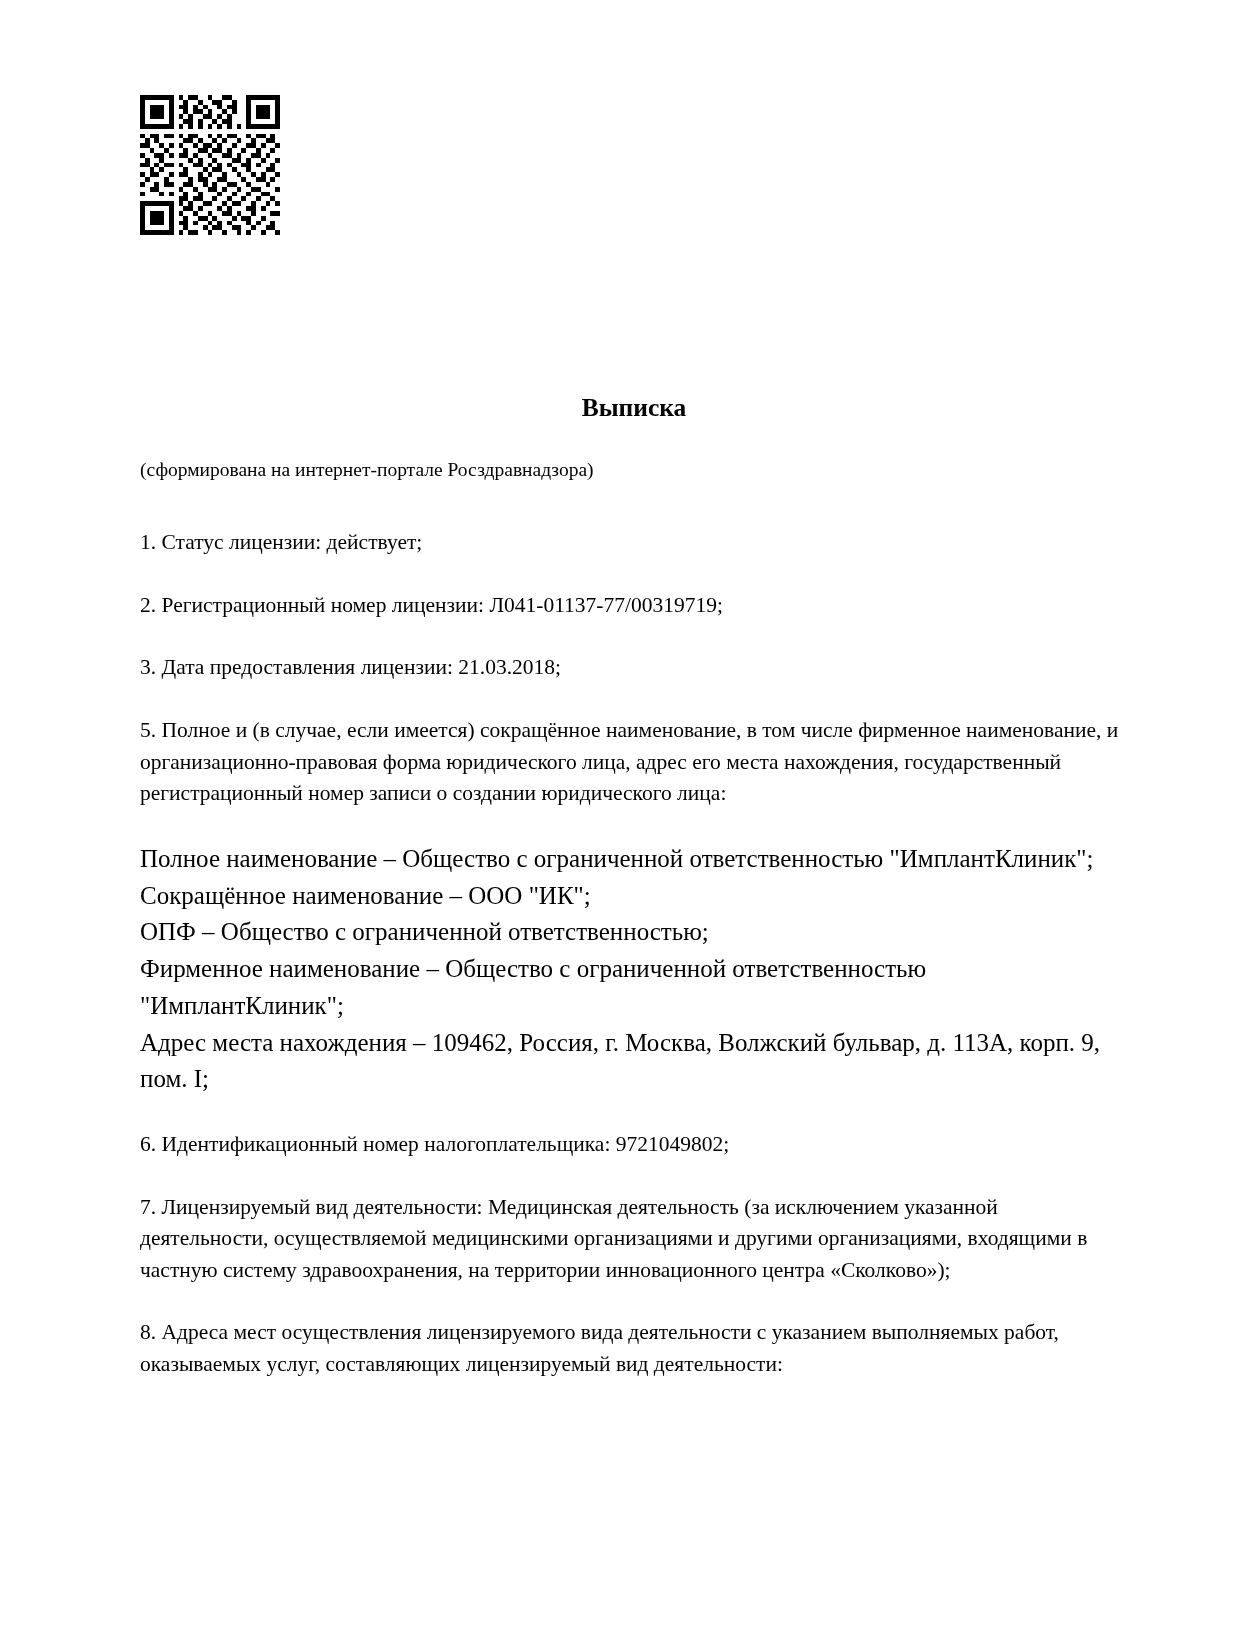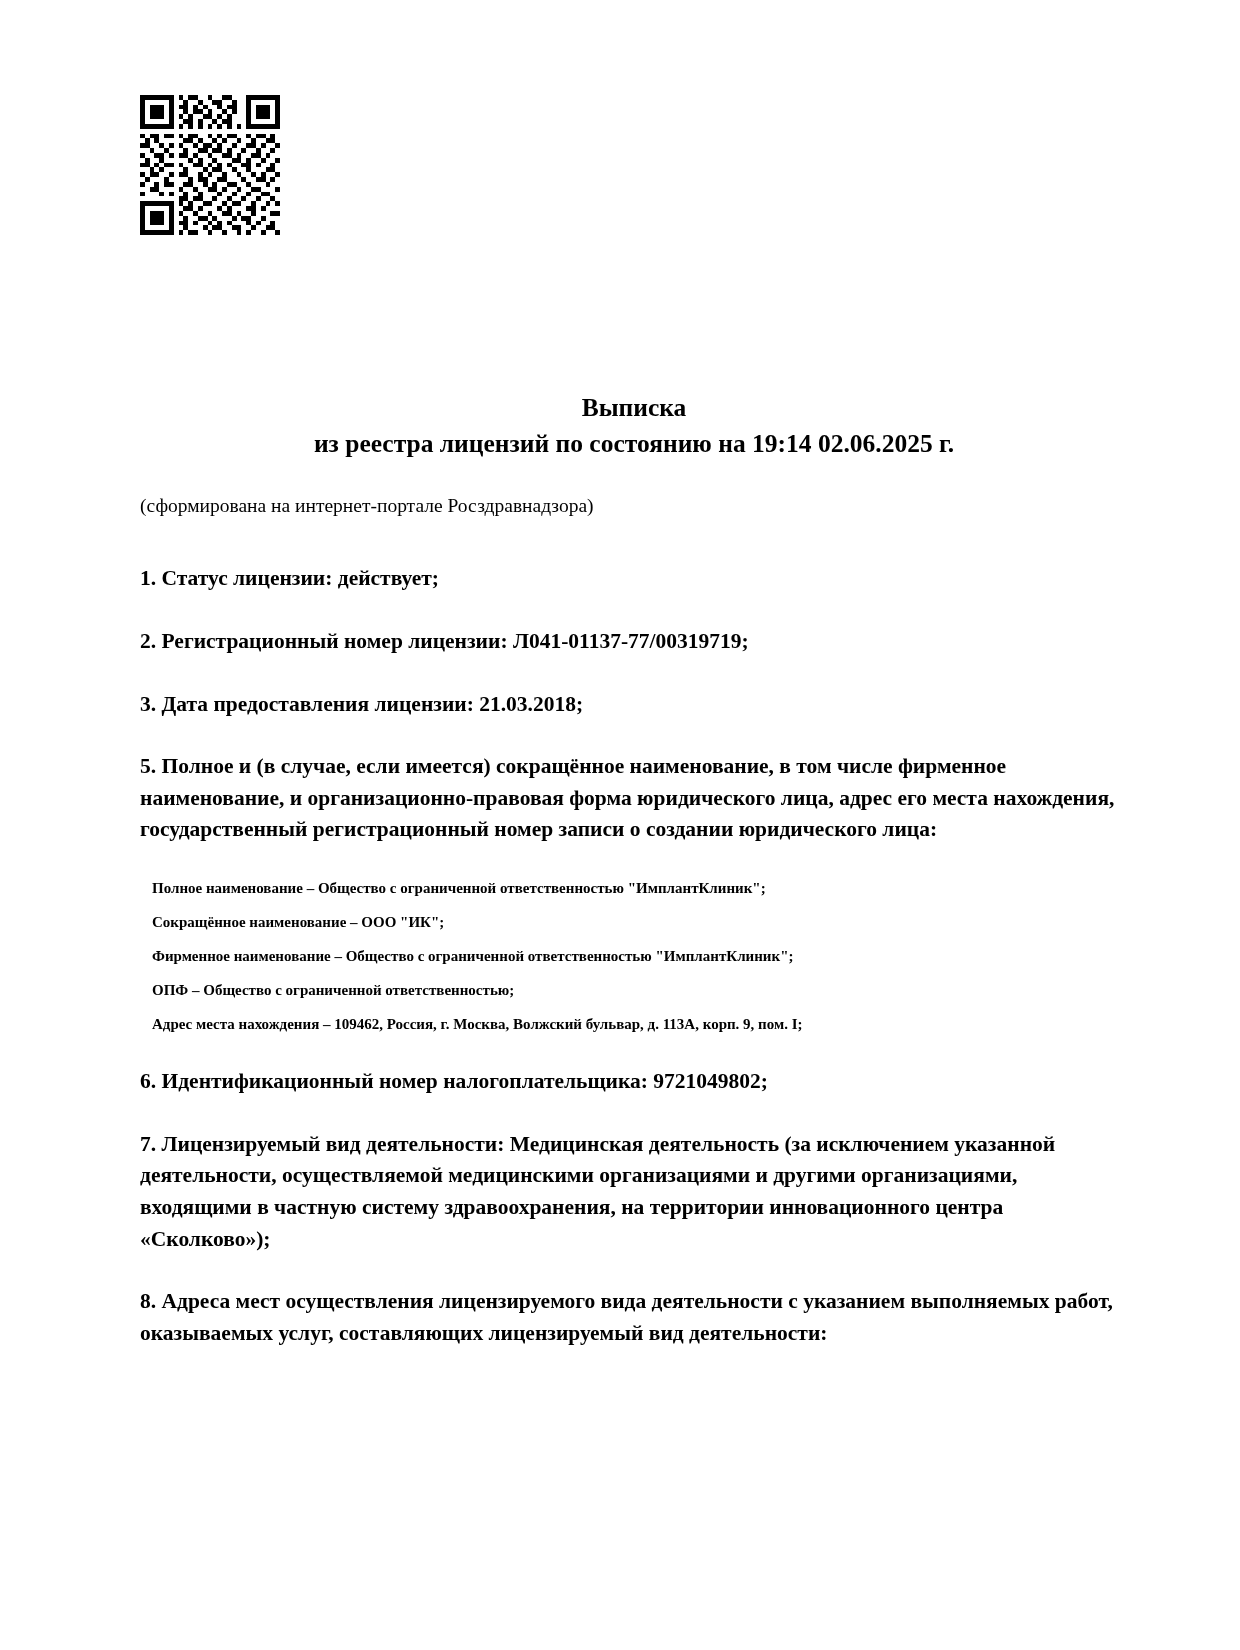--- a/index.html
+++ b/index.html
@@ -44,35 +44,34 @@
     display: block;
   }
   .subtitle {
     margin-top: 33px;
     text-align: left;
     font-size: 19.5px;
     padding-right: 4px;
   }
   .body-block {
     margin-top: 46px;
-    font-weight: bold;
   }
   p.para {
     font-size: 21.5px;
     line-height: 1.47;
     margin: 0 0 31px 0;
     text-align: left;
   }
   .nowrap-group {
     margin: 0 0 31px 0;
   }
   .nowrap-group .line {
-    font-size: 15px;
+    font-size: 25px;
     line-height: 1.47;
-    margin: 12px;
+    margin: 0;
   }
 </style>
 </head>
 <body>
 
 <div class="page">
 
   <div class="qr-wrap">
     <svg viewBox="0 0 29 29" xmlns="http://www.w3.org/2000/svg" aria-hidden="true">
       <rect width="29" height="29" fill="#ffffff"></rect>
@@ -312,41 +311,40 @@
         <rect x="20" y="28" width="1" height="1"></rect>
           <rect x="22" y="28" width="1" height="1"></rect>
         <rect x="25" y="28" width="1" height="1"></rect>
           <rect x="28" y="28" width="1" height="1"></rect>
       </g>
     </svg>
   </div>
 
   <div class="title-block">
     <span class="title-line">Выписка</span>
-    <span class="title-line">из реестра лицензий по состоянию на 19:14 02.06.2025 г.</span>
   </div>
 
   <div class="subtitle">(сформирована на интернет-портале Росздравнадзора)</div>
 
   <div class="body-block">
 
     <p class="para">1. Статус лицензии: действует;</p>
 
     <p class="para">2. Регистрационный номер лицензии: Л041-01137-77/00319719;</p>
 
     <p class="para">3. Дата предоставления лицензии: 21.03.2018;</p>
 
 
     <p class="para">5. Полное и (в случае, если имеется) сокращённое наименование, в том числе фирменное наименование, и организационно-правовая форма юридического лица, адрес его места нахождения, государственный регистрационный номер записи о создании юридического лица:</p>
 
     <div class="nowrap-group">
       <p class="line">Полное наименование – Общество с ограниченной ответственностью "ИмплантКлиник";</p>
       <p class="line">Сокращённое наименование – ООО "ИК";</p>
+      <p class="line">ОПФ – Общество с ограниченной ответственностью;</p>
       <p class="line">Фирменное наименование – Общество с ограниченной ответственностью "ИмплантКлиник";</p>
-      <p class="line">ОПФ – Общество с ограниченной ответственностью;</p>
       <p class="line">Адрес места нахождения – 109462, Россия, г. Москва, Волжский бульвар, д. 113А, корп. 9, пом. I;</p>
     </div>
 
     <p class="para">6. Идентификационный номер налогоплательщика: 9721049802;</p>
 
     <p class="para">7. Лицензируемый вид деятельности: Медицинская деятельность (за исключением указанной деятельности, осуществляемой медицинскими организациями и другими организациями, входящими в частную систему здравоохранения, на территории инновационного центра «Сколково»);</p>
 
     <p class="para">8. Адреса мест осуществления лицензируемого вида деятельности с указанием выполняемых работ, оказываемых услуг, составляющих лицензируемый вид деятельности:</p>
 
   </div>

